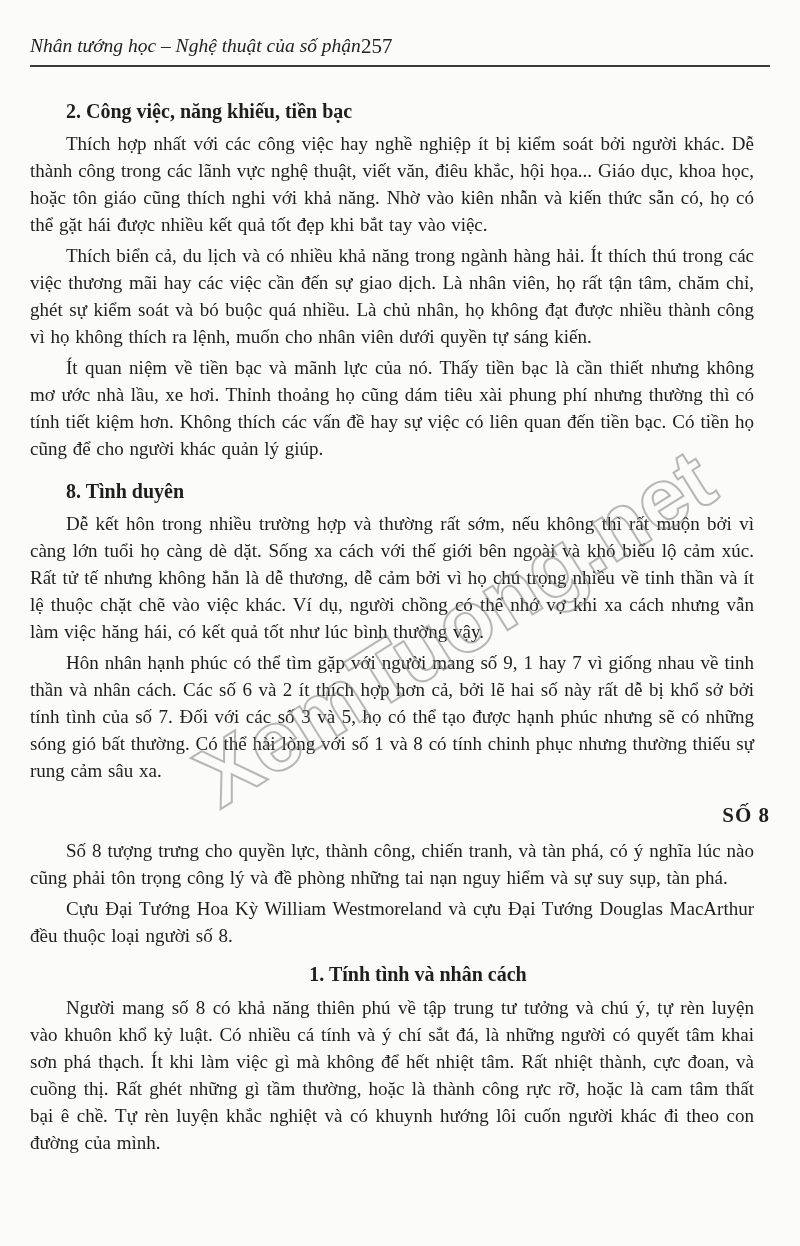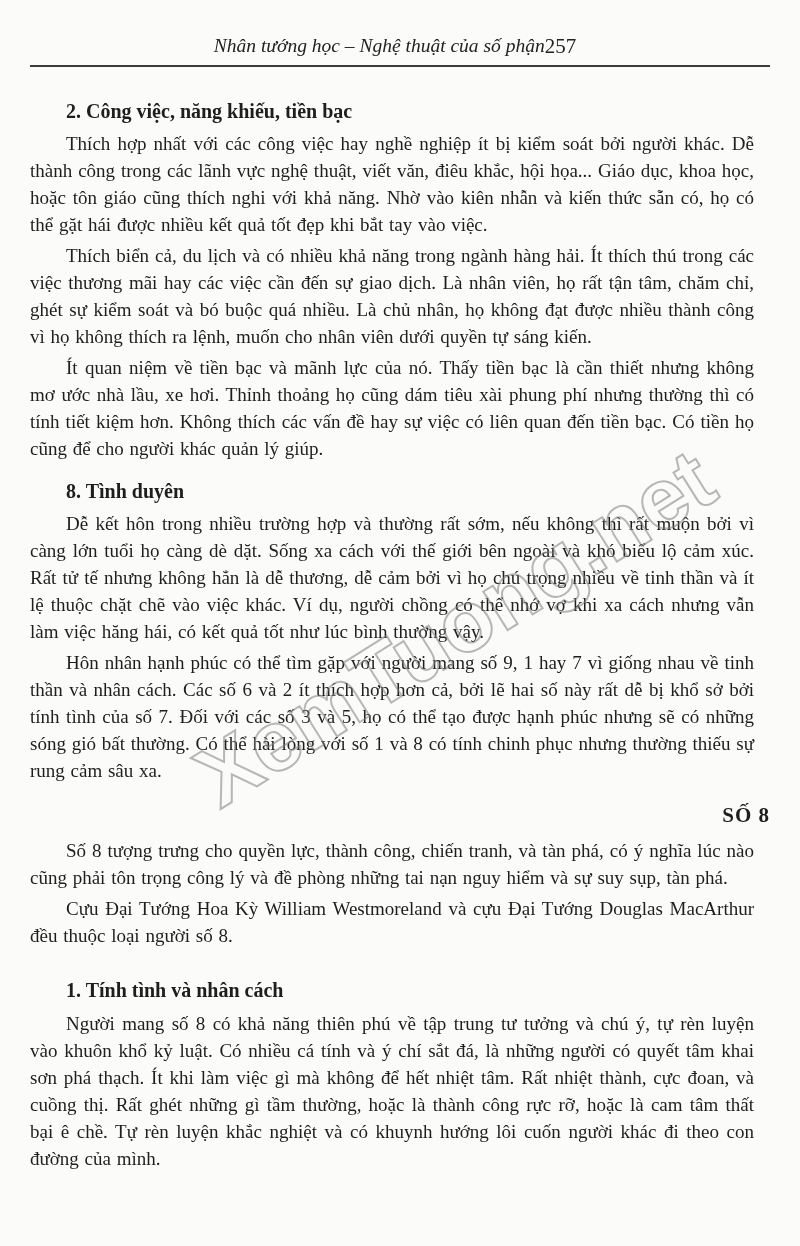--- a/index.html
+++ b/index.html
@@ -14,21 +14,21 @@
     margin: 0 auto;
     background: #fbfbf9;
     color: #1e1e1e;
     font-family: "Liberation Serif", "DejaVu Serif", serif;
     overflow: hidden;
     box-sizing: border-box;
     padding: 0 30px 0 30px;
   }
   .page-header {
     display: flex;
-    justify-content: center;
+    justify-content: flex-start;
     align-items: flex-end;
     padding-top: 33px;
     line-height: 26px;
   }
   .running-head {
     font-style: italic;
     font-size: 19.5px;
     color: #222;
   }
   .page-number {
@@ -52,22 +52,23 @@
   }
   .section-heading.centered {
     text-align: right;
     margin-left: 0;
     margin-top: 18px;
     margin-bottom: 8px;
     font-size: 21px;
     letter-spacing: 1px;
   }
   .section-heading.h-tinh-tinh {
-    margin-top: 28px;
+    margin-top: 12px;
     margin-bottom: 6px;
+    text-align: center;
   }
   p.body-par {
     font-size: 19px;
     line-height: 27px;
     text-align: justify;
     text-indent: 36px;
     margin: 0 16px 4px 0;
     word-spacing: 1px;
   }
   .watermark {

